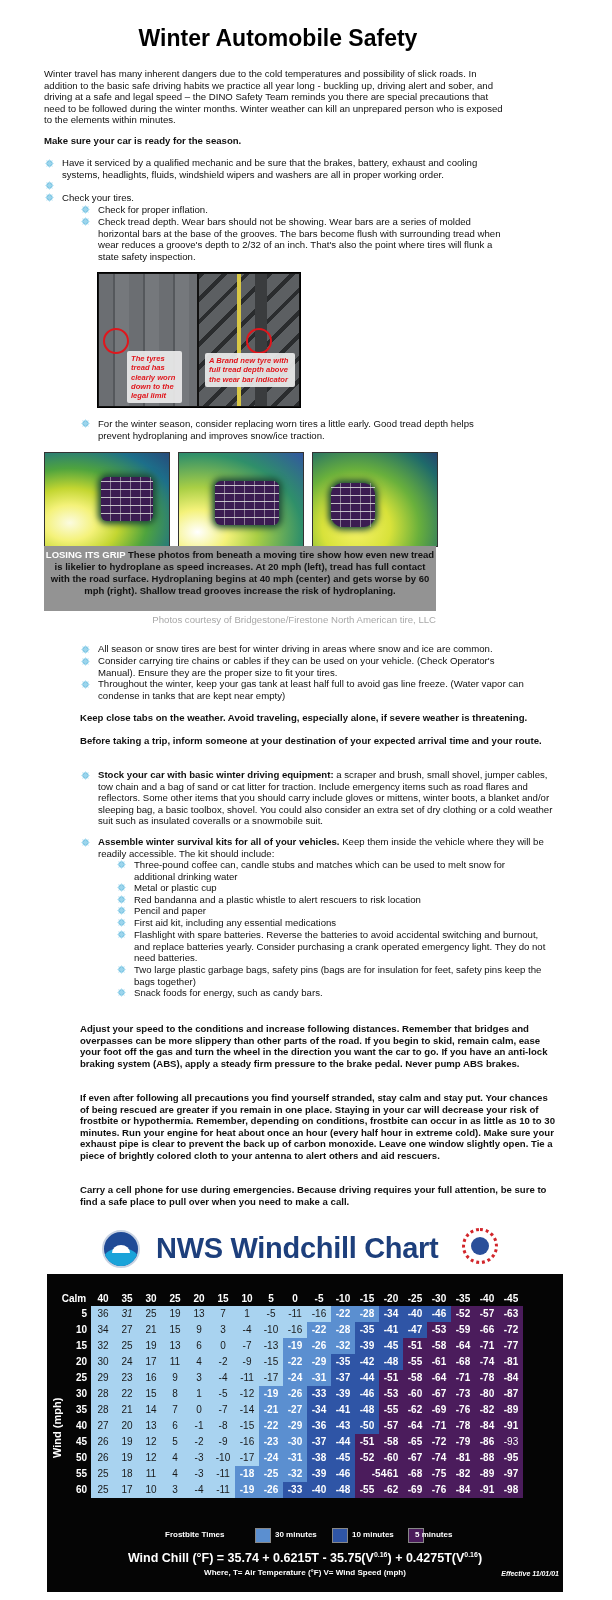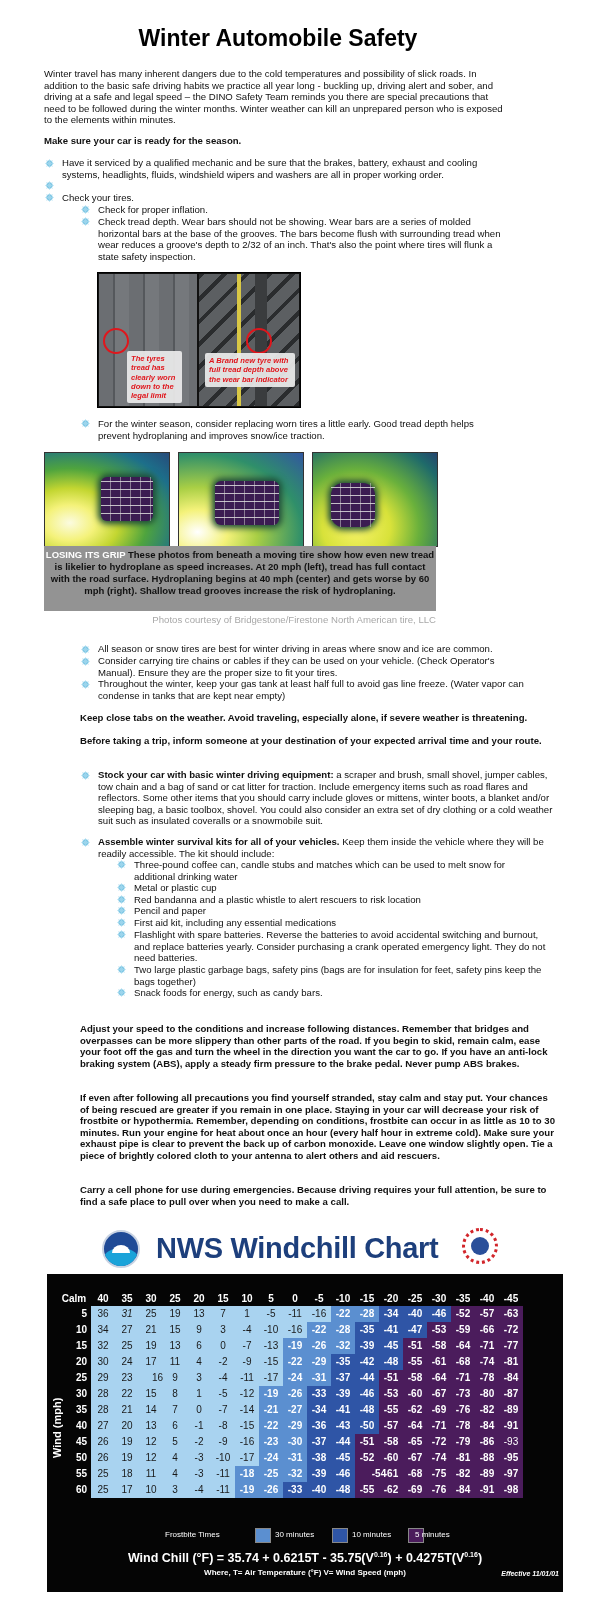--- a/index.html
+++ b/index.html
@@ -47,21 +47,21 @@
   .noaa .bird { position:absolute; left:8px; top:13px; width:18px; height:8px; background:#fff; border-radius:50% 50% 0 0 / 100% 100% 0 0; }
   .nws { position:absolute; left:418px; top:2px; width:36px; height:36px; border-radius:50%; background:#fff;
          border:3px dotted #d2262b; box-sizing:border-box; }
   .nws .inner { position:absolute; left:6px; top:6px; width:18px; height:18px; border-radius:50%; background:#2a4f9a; }
   .wc-box { position:absolute; left:47px; top:1274px; width:516px; height:318px; background:#050505; }
   .wc-temp-title { position:absolute; left:0; top:2px; width:516px; text-align:center; color:#fff; font-weight:bold; font-size:11px; line-height:14px; padding-left:40px; box-sizing:border-box;}
   .wc-wind-label { position:absolute; left:-24px; top:148px; width:70px; transform:rotate(-90deg); color:#fff; font-weight:bold; font-size:11px; text-align:center; }
   .wc-col { position:absolute; top:18px; width:24px; text-align:center; color:#fff; font-weight:bold; font-size:10px; line-height:13px; }
   .wc-row-h { position:absolute; left:20px; width:20px; text-align:right; color:#fff; font-weight:bold; font-size:10px; line-height:16px; }
   .wc-cell { position:absolute; width:24px; height:16px; text-align:center; font-size:10px; line-height:16px; font-weight:normal; }
-  .wc-legend { position:absolute; left:0; top:254px; width:516px; height:16px; color:#fff; font-weight:normal; font-size:8px; line-height:14px; }
+  .wc-legend { position:absolute; left:0; top:254px; width:516px; height:16px; color:#fff; font-weight:bold; font-size:8px; line-height:14px; }
   .wc-legend .sw { position:absolute; top:0; width:14px; height:13px; border:1px solid #888; }
   .wc-formula { position:absolute; left:0; top:272px; width:516px; text-align:center; color:#fff; font-weight:bold; font-size:12.5px; line-height:18px; }
   .wc-formula sup { font-size:7px; }
   .wc-where { position:absolute; left:0; top:293px; width:516px; text-align:center; color:#fff; font-weight:bold; font-size:8px; }
   .wc-eff { position:absolute; right:4px; top:294px; color:#fff; font-style:italic; font-weight:bold; font-size:7px; }
 </style>
 </head>
 <body>
 
 <div class="page">
@@ -556,21 +556,21 @@
         <div class="wc-cell" style="left: 284px; top: 80px; color: rgb(255, 255, 255); font-weight: bold;">-35</div>
         <div class="wc-cell" style="left: 308px; top: 80px; color: rgb(255, 255, 255); font-weight: bold;">-42</div>
         <div class="wc-cell" style="left: 332px; top: 80px; color: rgb(255, 255, 255); font-weight: bold;">-48</div>
         <div class="wc-cell" style="left: 356px; top: 80px; color: rgb(255, 255, 255); font-weight: bold;">-55</div>
         <div class="wc-cell" style="left: 380px; top: 80px; color: rgb(255, 255, 255); font-weight: bold;">-61</div>
         <div class="wc-cell" style="left: 404px; top: 80px; color: rgb(255, 255, 255); font-weight: bold;">-68</div>
         <div class="wc-cell" style="left: 428px; top: 80px; color: rgb(255, 255, 255); font-weight: bold;">-74</div>
         <div class="wc-cell" style="left: 452px; top: 80px; color: rgb(255, 255, 255); font-weight: bold;">-81</div>
         <div class="wc-cell" style="left: 44px; top: 96px; color: rgb(26, 26, 26); font-weight: normal;">29</div>
         <div class="wc-cell" style="left: 68px; top: 96px; color: rgb(26, 26, 26); font-weight: normal;">23</div>
-        <div class="wc-cell" style="left: 92px; top: 96px; color: rgb(26, 26, 26); font-weight: normal; text-align: right;">16</div>
+        <div class="wc-cell" style="left: 92px; top: 96px; color: rgb(26, 26, 26); font-weight: normal;">16</div>
         <div class="wc-cell" style="left: 116px; top: 96px; color: rgb(26, 26, 26); font-weight: normal;">9</div>
         <div class="wc-cell" style="left: 140px; top: 96px; color: rgb(26, 26, 26); font-weight: normal;">3</div>
         <div class="wc-cell" style="left: 164px; top: 96px; color: rgb(26, 26, 26); font-weight: normal;">-4</div>
         <div class="wc-cell" style="left: 188px; top: 96px; color: rgb(26, 26, 26); font-weight: normal;">-11</div>
         <div class="wc-cell" style="left: 212px; top: 96px; color: rgb(26, 26, 26); font-weight: normal;">-17</div>
         <div class="wc-cell" style="left: 236px; top: 96px; color: rgb(255, 255, 255); font-weight: bold;">-24</div>
         <div class="wc-cell" style="left: 260px; top: 96px; color: rgb(255, 255, 255); font-weight: bold;">-31</div>
         <div class="wc-cell" style="left: 284px; top: 96px; color: rgb(255, 255, 255); font-weight: bold;">-37</div>
         <div class="wc-cell" style="left: 308px; top: 96px; color: rgb(255, 255, 255); font-weight: bold;">-44</div>
         <div class="wc-cell" style="left: 332px; top: 96px; color: rgb(255, 255, 255); font-weight: bold;">-51</div>

